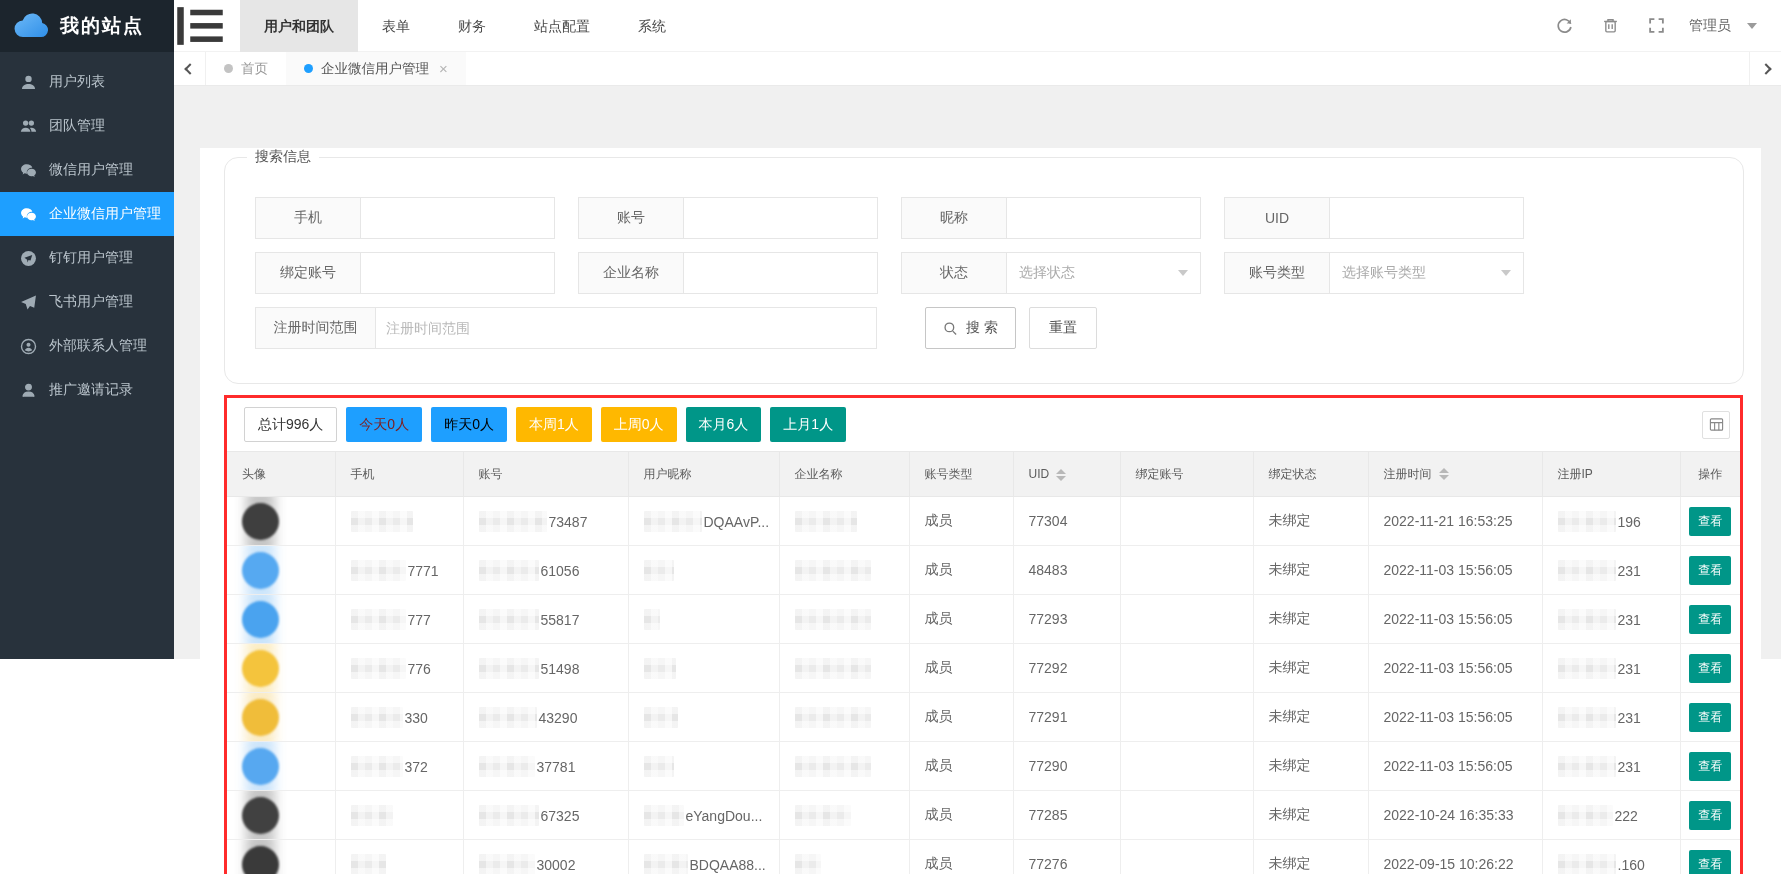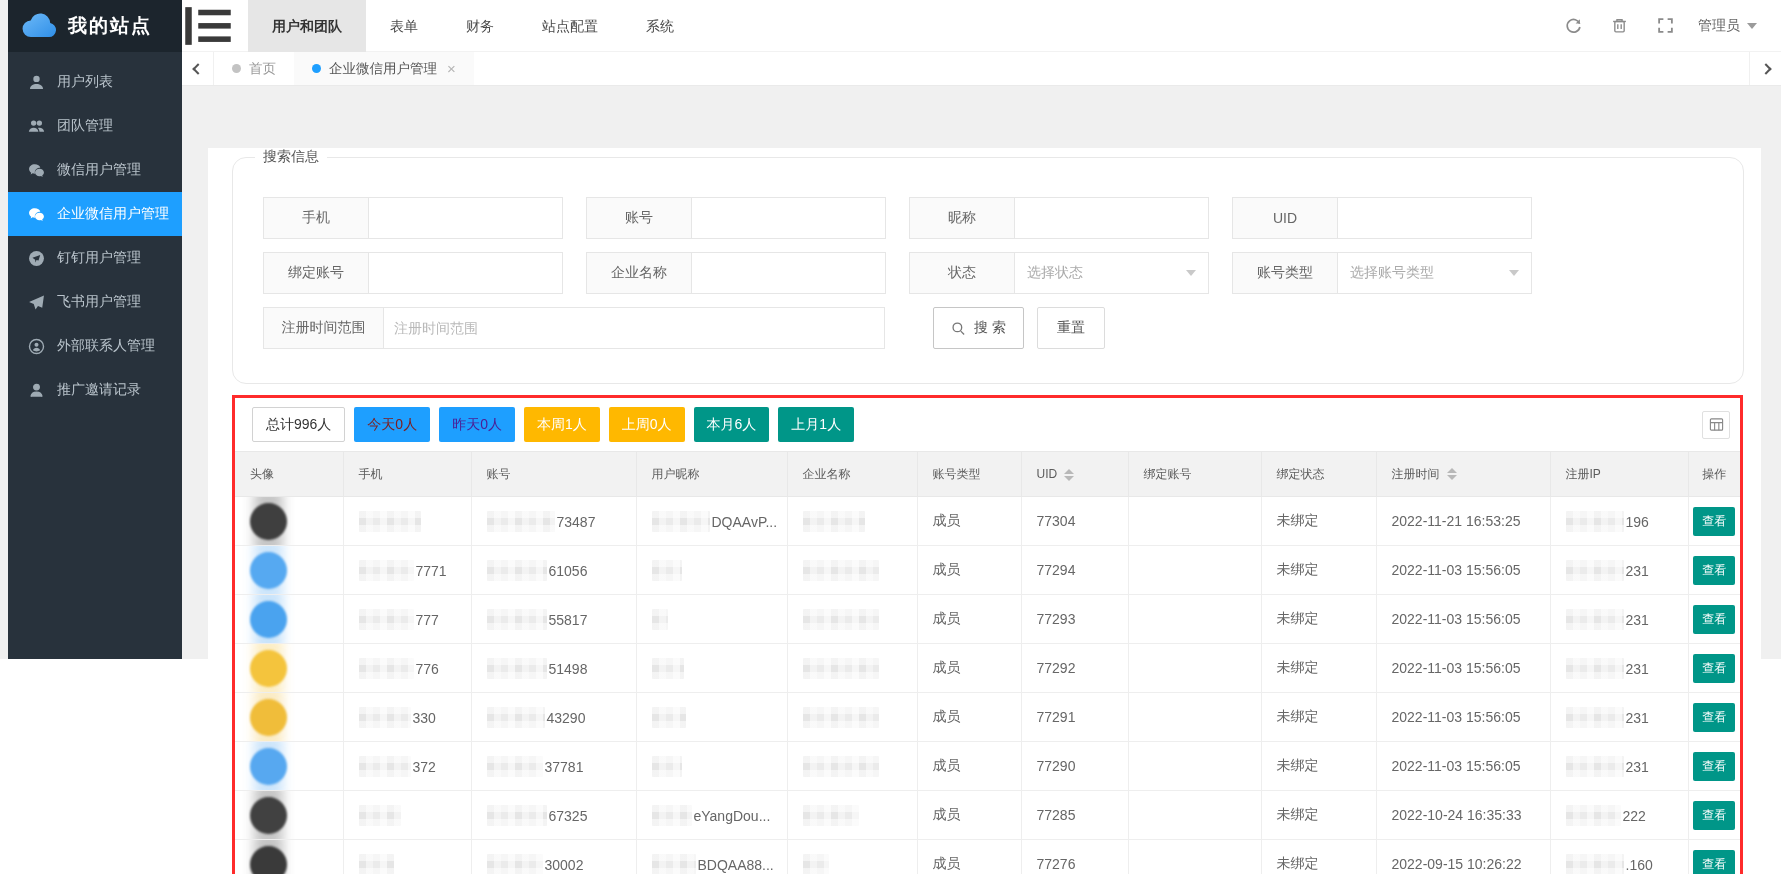--- a/index.html
+++ b/index.html
@@ -1,18 +1,18 @@
 <!DOCTYPE html>
 <html><head>
 <meta charset="utf-8">
 <style>
   * { margin:0; padding:0; box-sizing:border-box; }
   html,body { width:1781px; height:874px; overflow:hidden;
     font-family:"Liberation Sans","DejaVu Sans",sans-serif; }
-  .screen { width:1781px; height:659px; display:flex; background:#f0f0f0;padding-left:8px; }
+  .screen { width:1781px; height:659px; display:flex; background:#f0f0f0; }
 
   
   .sidebar { width:174px; background:#28323c; display:flex; flex-direction:column; flex-shrink:0; }
   .logo { height:52px; background:#1c252d; display:flex; align-items:center; padding-left:14px; gap:10px; }
   .logo svg { width:36px; height:26px; }
   .logo-text { color:#fff; font-size:19px; font-weight:bold; letter-spacing:2px; }
   .menu { padding-top:8px; }
   .mi { height:44px; display:flex; align-items:center; gap:12px; padding-left:20px;
         color:#bac4cc; font-size:14px; cursor:pointer; }
   .mi .ic { width:17px; height:17px; display:inline-flex; color:#9fabb4; }
@@ -23,21 +23,21 @@
   
   .main { flex:1; display:flex; flex-direction:column; min-width:0; }
   .topbar { height:52px; background:#fff; display:flex; align-items:center; border-bottom:1px solid #f2f2f2; flex-shrink:0; }
   .toggle { width:52px; height:52px; display:flex; align-items:center; justify-content:center; color:#3a3a3a; cursor:pointer; }
   .topnav { display:flex; height:52px; margin-left:14px; }
   .tn { padding:0 24px; line-height:52px; font-size:14px; color:#4a4a4a; cursor:pointer; }
   .tn.on { background:#e6e6e6; font-weight:bold; color:#333; }
   .topbar-right { margin-left:auto; display:flex; align-items:center; gap:8px; padding-right:18px; }
   .tb-ic { width:38px; height:52px; display:flex; align-items:center; justify-content:center; color:#8b8b8b; cursor:pointer; }
   .tb-ic svg { width:17px; height:17px; }
-  .admin { display:flex; align-items:center; gap:7px; color:#666; font-size:14px; padding:0 6px; cursor:pointer; }
+  .admin { display:flex; align-items:center; gap:16px; color:#666; font-size:14px; padding:0 6px; cursor:pointer; }
   .caret { width:0; height:0; border-left:5px solid transparent; border-right:5px solid transparent; border-top:6px solid #9b9b9b; display:inline-block; }
 
   
   .tabbar { height:34px; background:#fff; display:flex; align-items:stretch; border-bottom:1px solid #eaeaea; flex-shrink:0; }
   .tab-arrow { width:32px; display:flex; align-items:center; justify-content:center; cursor:pointer; }
   .tab-arrow.l { border-right:1px solid #f0f0f0; }
   .tab-arrow.r { margin-left:auto; border-left:1px solid #f0f0f0; }
   .chev { width:8px; height:8px; border-left:2px solid #555; border-bottom:2px solid #555; display:inline-block; }
   .chev.l { transform:rotate(45deg); }
   .chev.r { transform:rotate(-135deg); }
@@ -338,21 +338,21 @@
               <span>重置</span>
             </button>
           </div>
         </fieldset>
 
         <div class="redbox">
           <div class="statsbar">
             <div style="display:flex;">
                 <button class="stat" style="background:#ffffff;color:#333333;border:1px solid #d2d2d2;">总计996人</button>
                 <button class="stat" style="background:#1E9FFF;color:#7f1d1d;">今天0人</button>
-                <button class="stat" style="background:#1E9FFF;color:#4c1d95;">昨天0人</button>
+                <button class="stat" style="background:#1E9FFF;color:#000000;">昨天0人</button>
                 <button class="stat" style="background:#FFB800;color:#ffffff;">本周1人</button>
                 <button class="stat" style="background:#FFB800;color:#ffffff;">上周0人</button>
                 <button class="stat" style="background:#009688;color:#ffffff;">本月6人</button>
                 <button class="stat" style="background:#009688;color:#ffffff;">上月1人</button>
               </div>
             <button class="colset">
               <svg viewBox="0 0 16 16" fill="none" stroke="currentColor" stroke-width="1.2">
                 <rect x="1.5" y="2" width="13" height="12" rx="1"></rect>
                 <path d="M1.5 6h13M6 6v8M10.5 6v8"></path>
               </svg>
@@ -444,21 +444,21 @@
                     <div class="avatar" style="--ac:#56a9f1">
                       <i class="smear"></i>
                       <i class="adot"></i>
                     </div>
                   </td>
     <td><span class="cb" style="width:55px"></span><span class="cbt">7771</span></td>
     <td><span class="cb" style="width:60px"></span><span class="cbt">61056</span></td>
     <td><span class="cb" style="width:30px"></span></td>
     <td><span class="cb" style="width:76px"></span></td>
     <td>成员</td>
-    <td>77294</td>
+    <td>48483</td>
     <td></td>
     <td>未绑定</td>
     <td>2022-11-03 15:56:05</td>
     <td><span class="cb" style="width:58px"></span><span class="cbt">231</span></td>
     <td><button class="view" style="background:#009688">查看</button></td>
   </tr>
                 <tr>
     <td class="avc">
                     <div class="avatar" style="--ac:#4aa3ef">
                       <i class="smear"></i>

